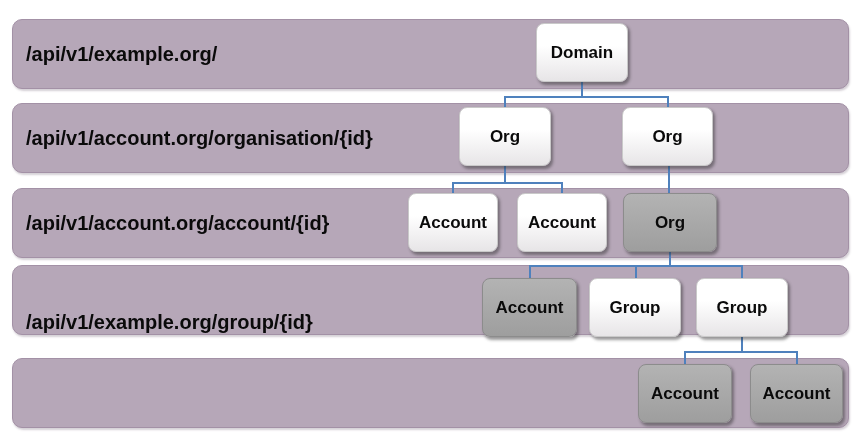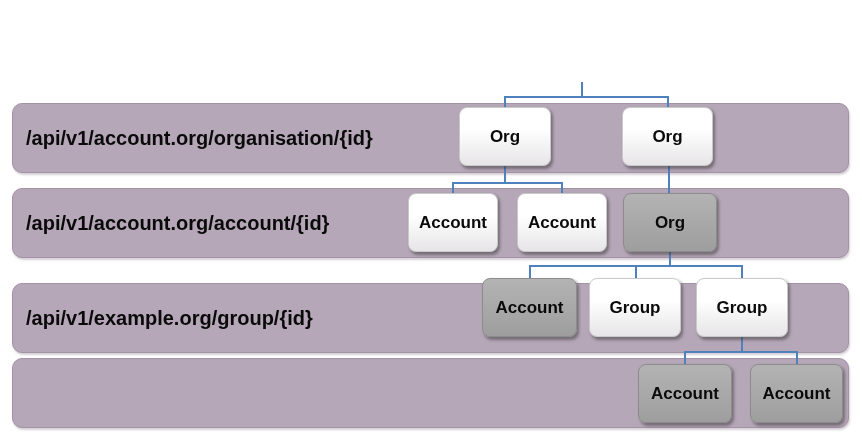--- a/index.html
+++ b/index.html
@@ -25,21 +25,21 @@
     background: var(--band, #b6a7b8);
     border: 1px solid var(--band-border, #a391a6);
     box-shadow: 1px 2px 2px rgba(90, 70, 95, 0.25);
     box-sizing: border-box;
     display: flex;
     align-items: center;
   }
   .b1 { top: 19px; }
   .b2 { top: 103px; }
   .b3 { top: 188px; }
-  .b4 { top: 283px; }
+  .b4 { top: 265px; align-items: flex-end; }
   .b5 { top: 358px; }
   .band-label {
     padding-left: 13px;
     font-size: 20px;
     font-weight: bold;
     color: var(--label-text, #0a0a0a);
     letter-spacing: 0px;
     white-space: nowrap;
   }
   
@@ -89,20 +89,23 @@
   .n-grp-1  { left: 589px; top: 278px; width: 92px; }
   .n-grp-2  { left: 696px; top: 278px; width: 92px; }
   .n-acc-g1 { left: 638px; top: 364px; width: 94px; }
   .n-acc-g2 { left: 750px; top: 364px; width: 93px; }
 </style>
 </head>
 <body>
 
 <div class="canvas">
 
+  <div class="band b1">
+    <span class="band-label">/api/v1/example.org/</span>
+  </div>
   <div class="band b2">
     <span class="band-label">/api/v1/account.org/organisation/{id}</span>
   </div>
   <div class="band b3">
     <span class="band-label">/api/v1/account.org/account/{id}</span>
   </div>
   <div class="band b4">
     <span class="band-label">/api/v1/example.org/group/{id}</span>
   </div>
   <div class="band b5">
@@ -110,20 +113,21 @@
   </div>
 
   <svg class="connectors" viewBox="0 0 862 445">
     <path d="M582 82 L582 97 M505 107 L505 97 L668 97 L668 107"></path>
     <path d="M505 166 L505 183 M453 193 L453 183 L562 183 L562 193"></path>
     <path d="M669 166 L669 193"></path>
     <path d="M670 252 L670 266 M530 278 L530 266 L742 266 L742 278 M636 266 L636 278"></path>
     <path d="M742 337 L742 352 M685 364 L685 352 L797 352 L797 364"></path>
   </svg>
 
+  <div class="node white n-domain">Domain</div>
   <div class="node white n-org-l">Org</div>
   <div class="node white n-org-r">Org</div>
   <div class="node white n-acc-1">Account</div>
   <div class="node white n-acc-2">Account</div>
   <div class="node gray n-org-g">Org</div>
   <div class="node gray n-acc-g">Account</div>
   <div class="node white n-grp-1">Group</div>
   <div class="node white n-grp-2">Group</div>
   <div class="node gray n-acc-g1">Account</div>
   <div class="node gray n-acc-g2">Account</div>

